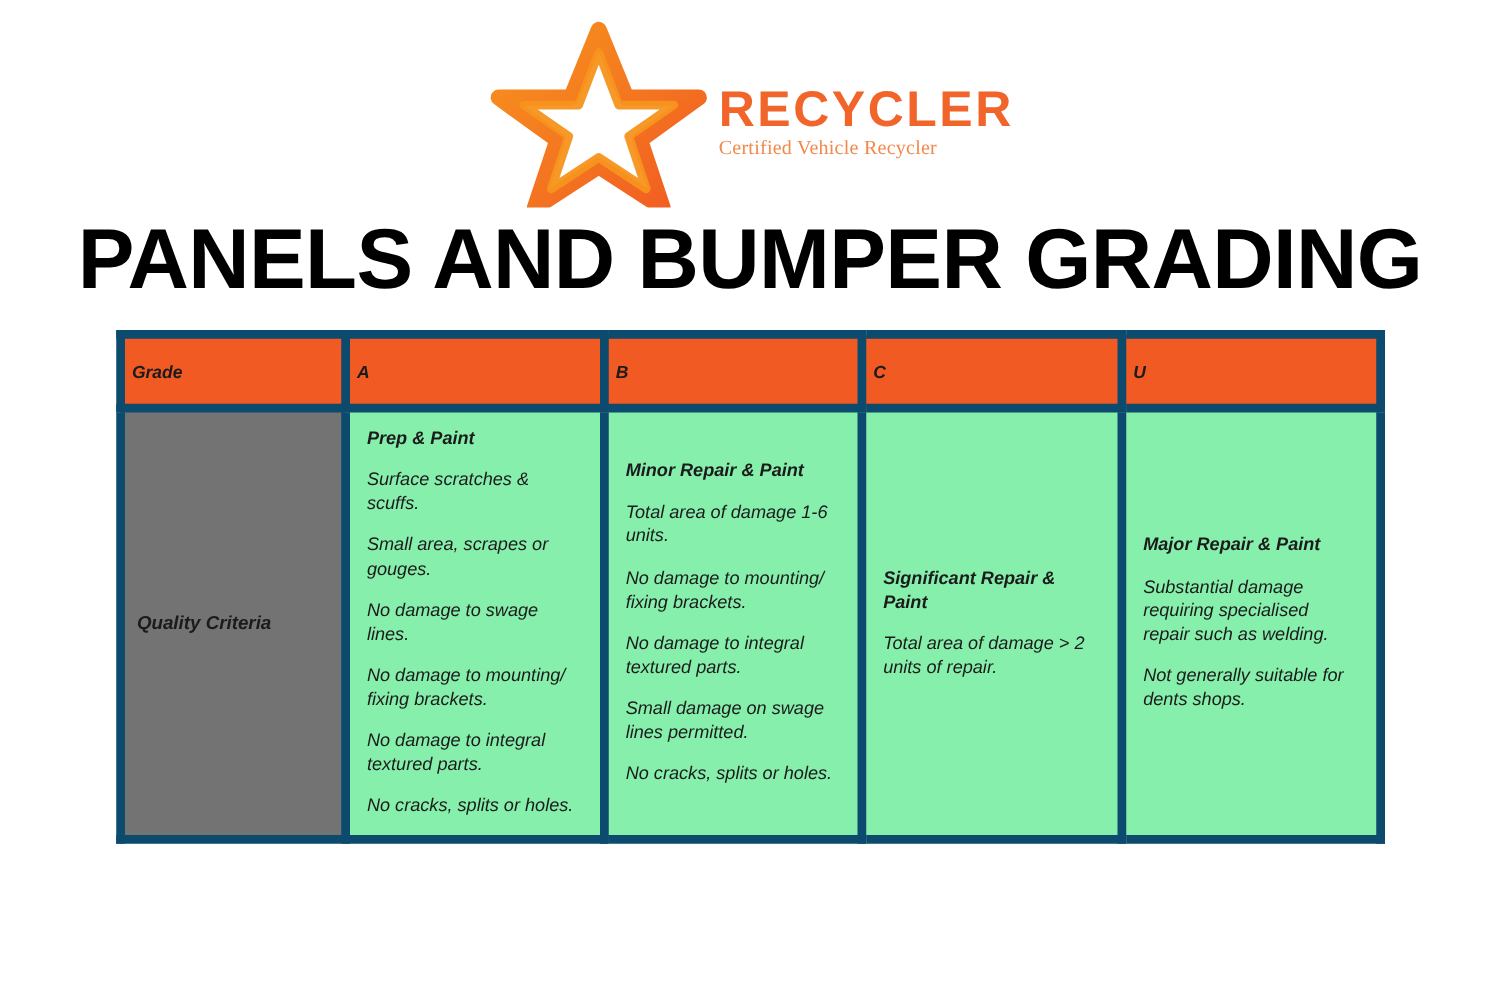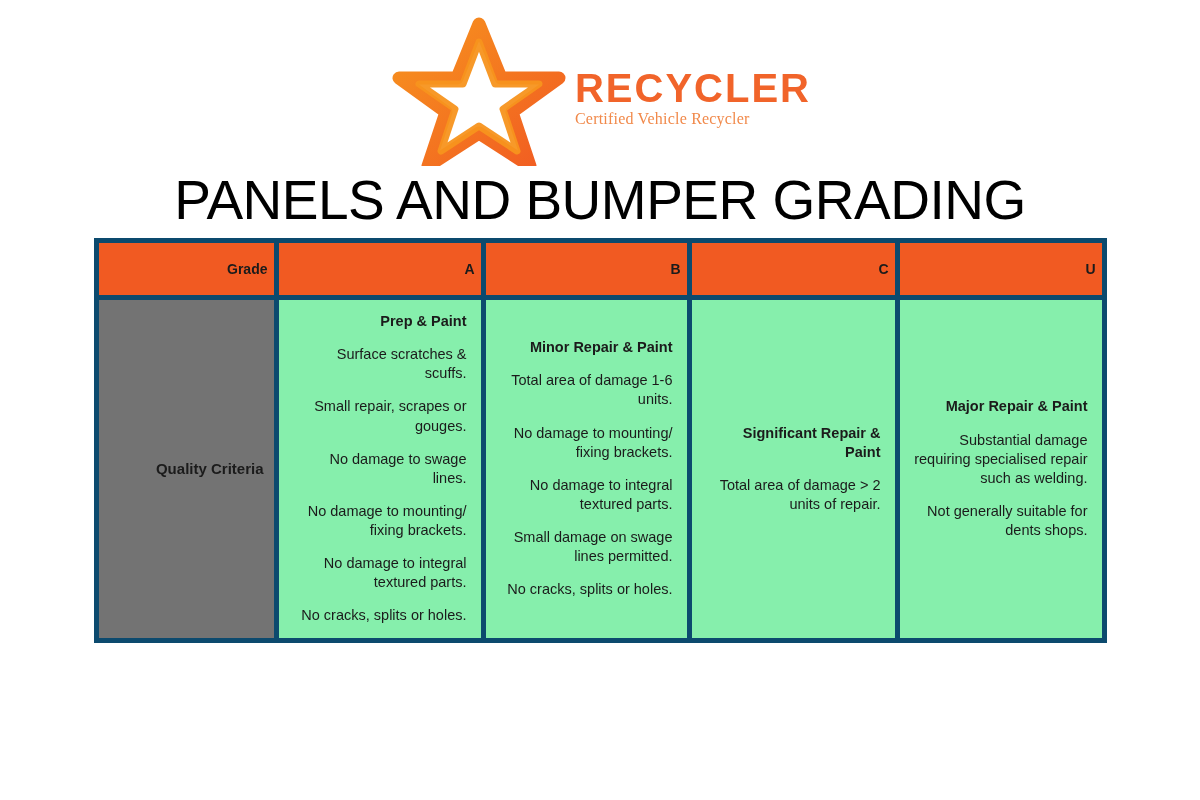--- a/index.html
+++ b/index.html
@@ -58,39 +58,40 @@
     font-size: 16px;
     color: #f1894a;
     letter-spacing: 0.2px;
     margin-top: 1px;
     font-family: Liberation Serif, serif;
   }
 
   
   .page-title {
     text-align: center;
-    font-size: 55px;
-    font-weight: normal;
+    font-size: 68px;
+    font-weight: bold;
     letter-spacing: -0.5px;
     color: #000000;
     margin-top: 8px;
-    margin-bottom: 6px;
+    margin-bottom: 18px;
   }
 
   
   .grading-table {
     width: 1008px;
     margin: 0 auto;
     border-collapse: collapse;
     table-layout: fixed;
   }
   .grading-table td, .grading-table th {
-    border: 5px solid #0c4a6e;
+    border: 7px solid #0c4a6e;
     vertical-align: middle;
-    text-align: right;
+    text-align: left;
+    font-style: italic;
   }
 
   .hdr {
     background: #f15a22;
     color: #1b1b1b;
     font-size: 14px;
     font-weight: bold;
     height: 44px;
     padding: 4px 6px;
   }
@@ -174,21 +175,21 @@
         <th class="hdr">U</th>
       </tr>
     </thead>
     <tbody>
       <tr>
         <td class="rowlabel">Quality Criteria</td>
 
         <td class="cell">
           <p class="lead">Prep &amp; Paint</p>
           <p>Surface scratches &amp; scuffs.</p>
-          <p>Small repair, scrapes or gouges.</p>
+          <p>Small area, scrapes or gouges.</p>
           <p>No damage to swage lines.</p>
           <p>No damage to mounting/ fixing brackets.</p>
           <p>No damage to integral textured parts.</p>
           <p>No cracks, splits or holes.</p>
         </td>
 
         <td class="cell">
           <p class="lead">Minor Repair &amp; Paint</p>
           <p>Total area of damage 1-6 units.</p>
           <p>No damage to mounting/ fixing brackets.</p>

